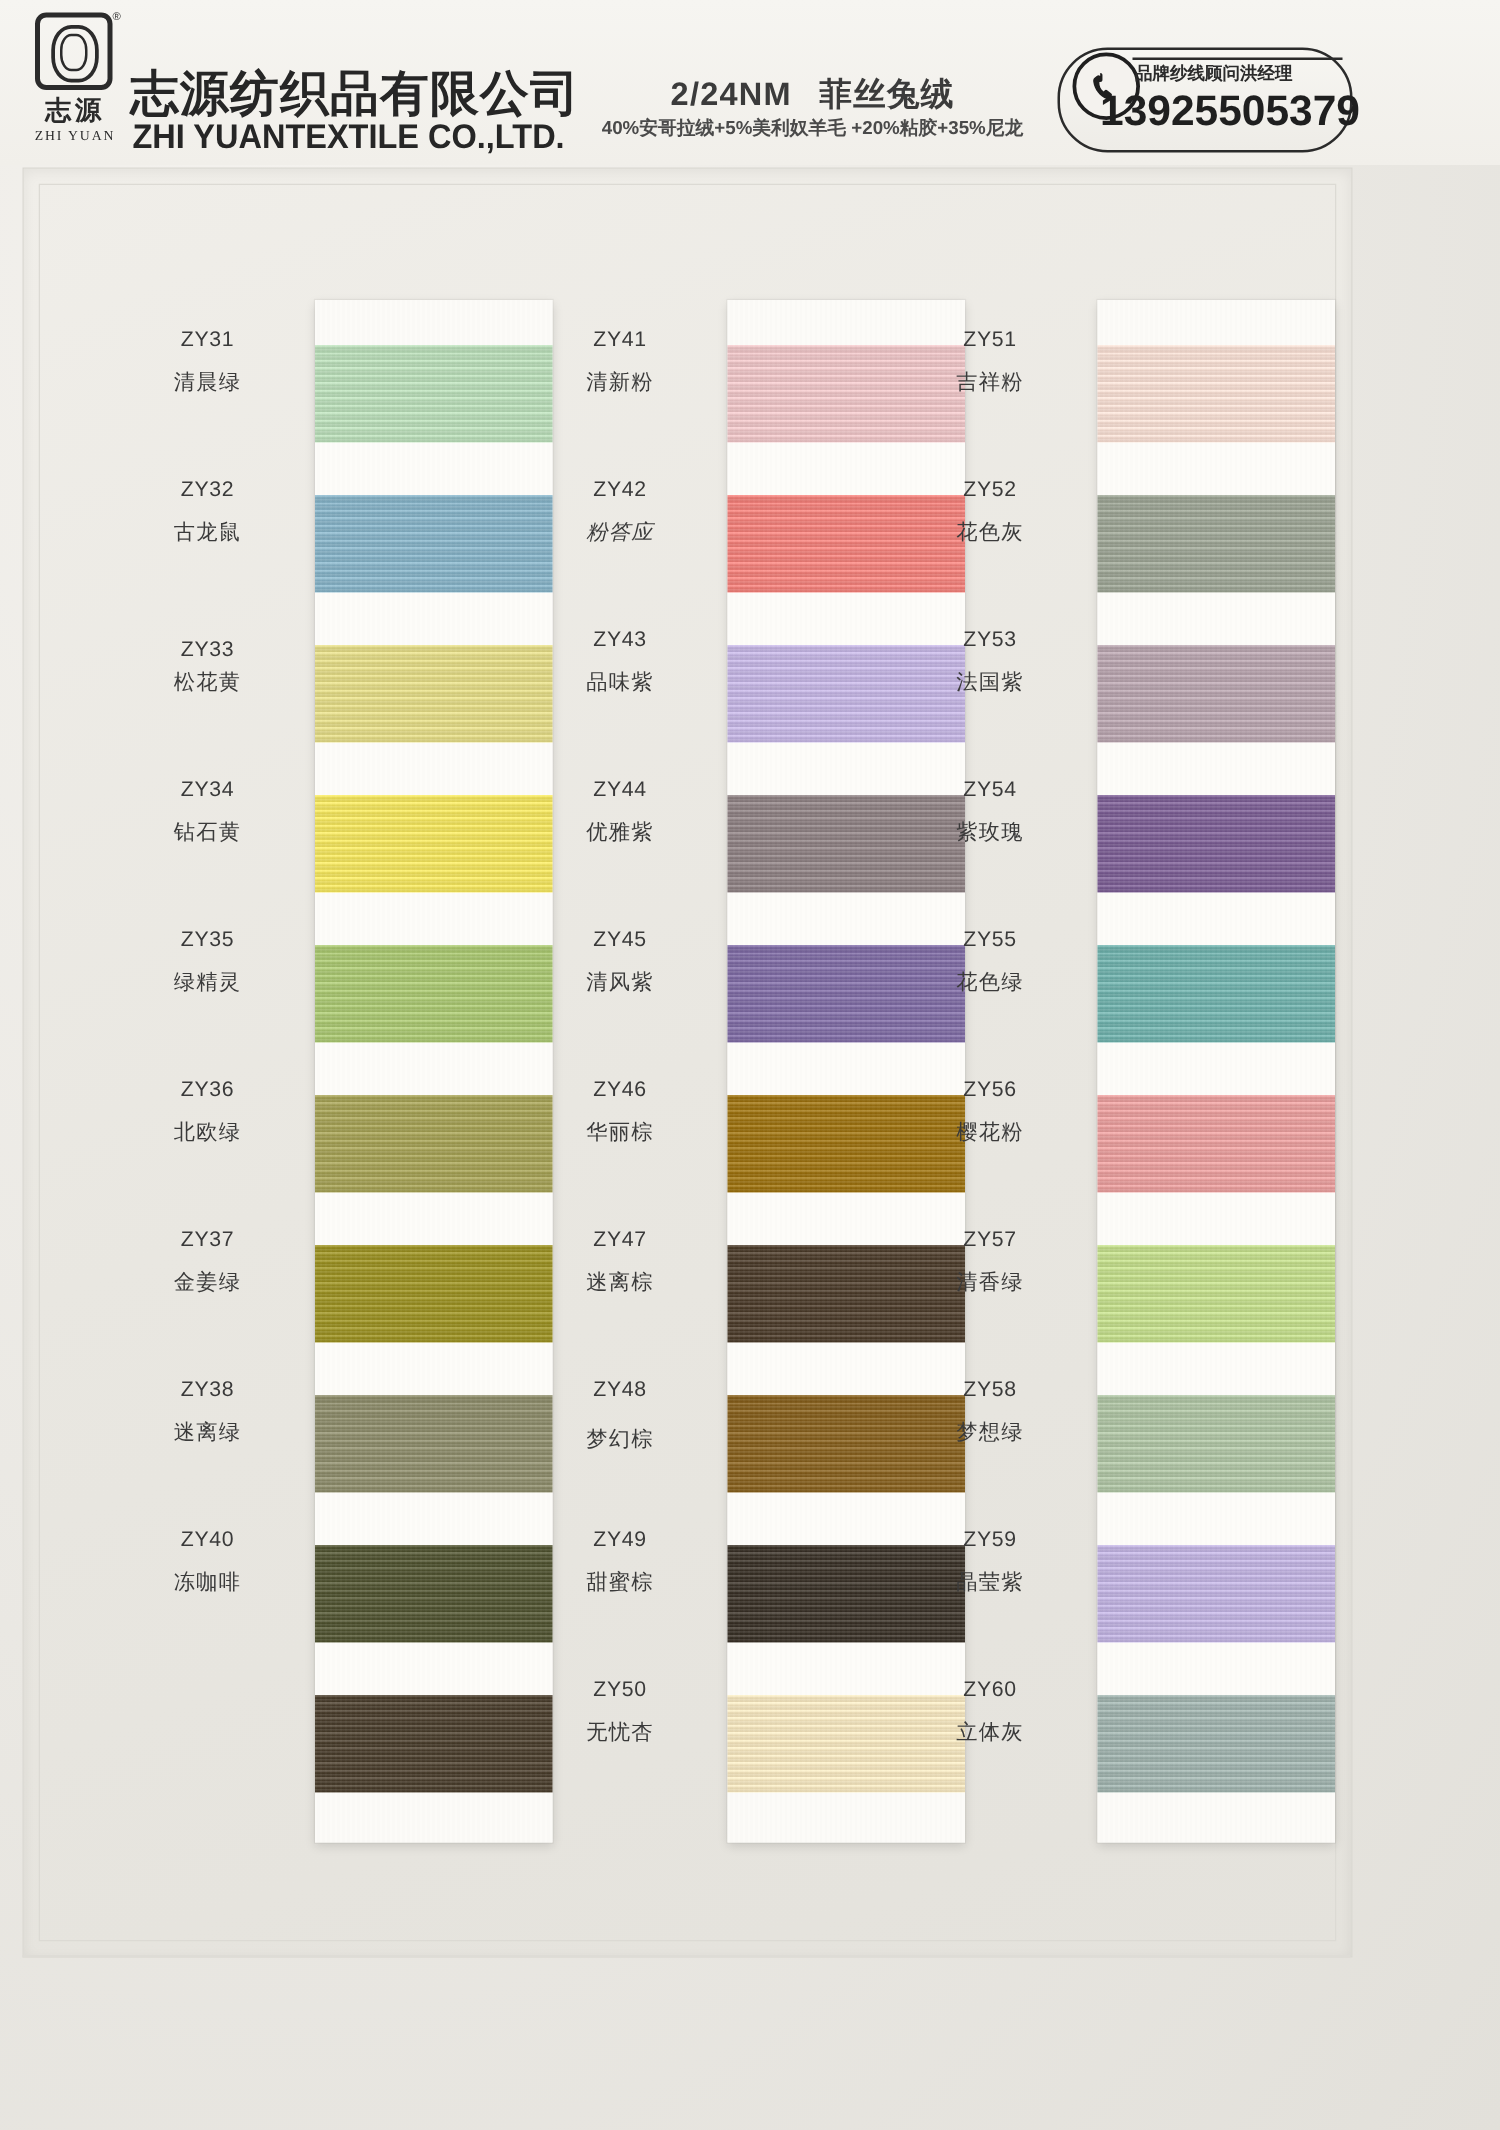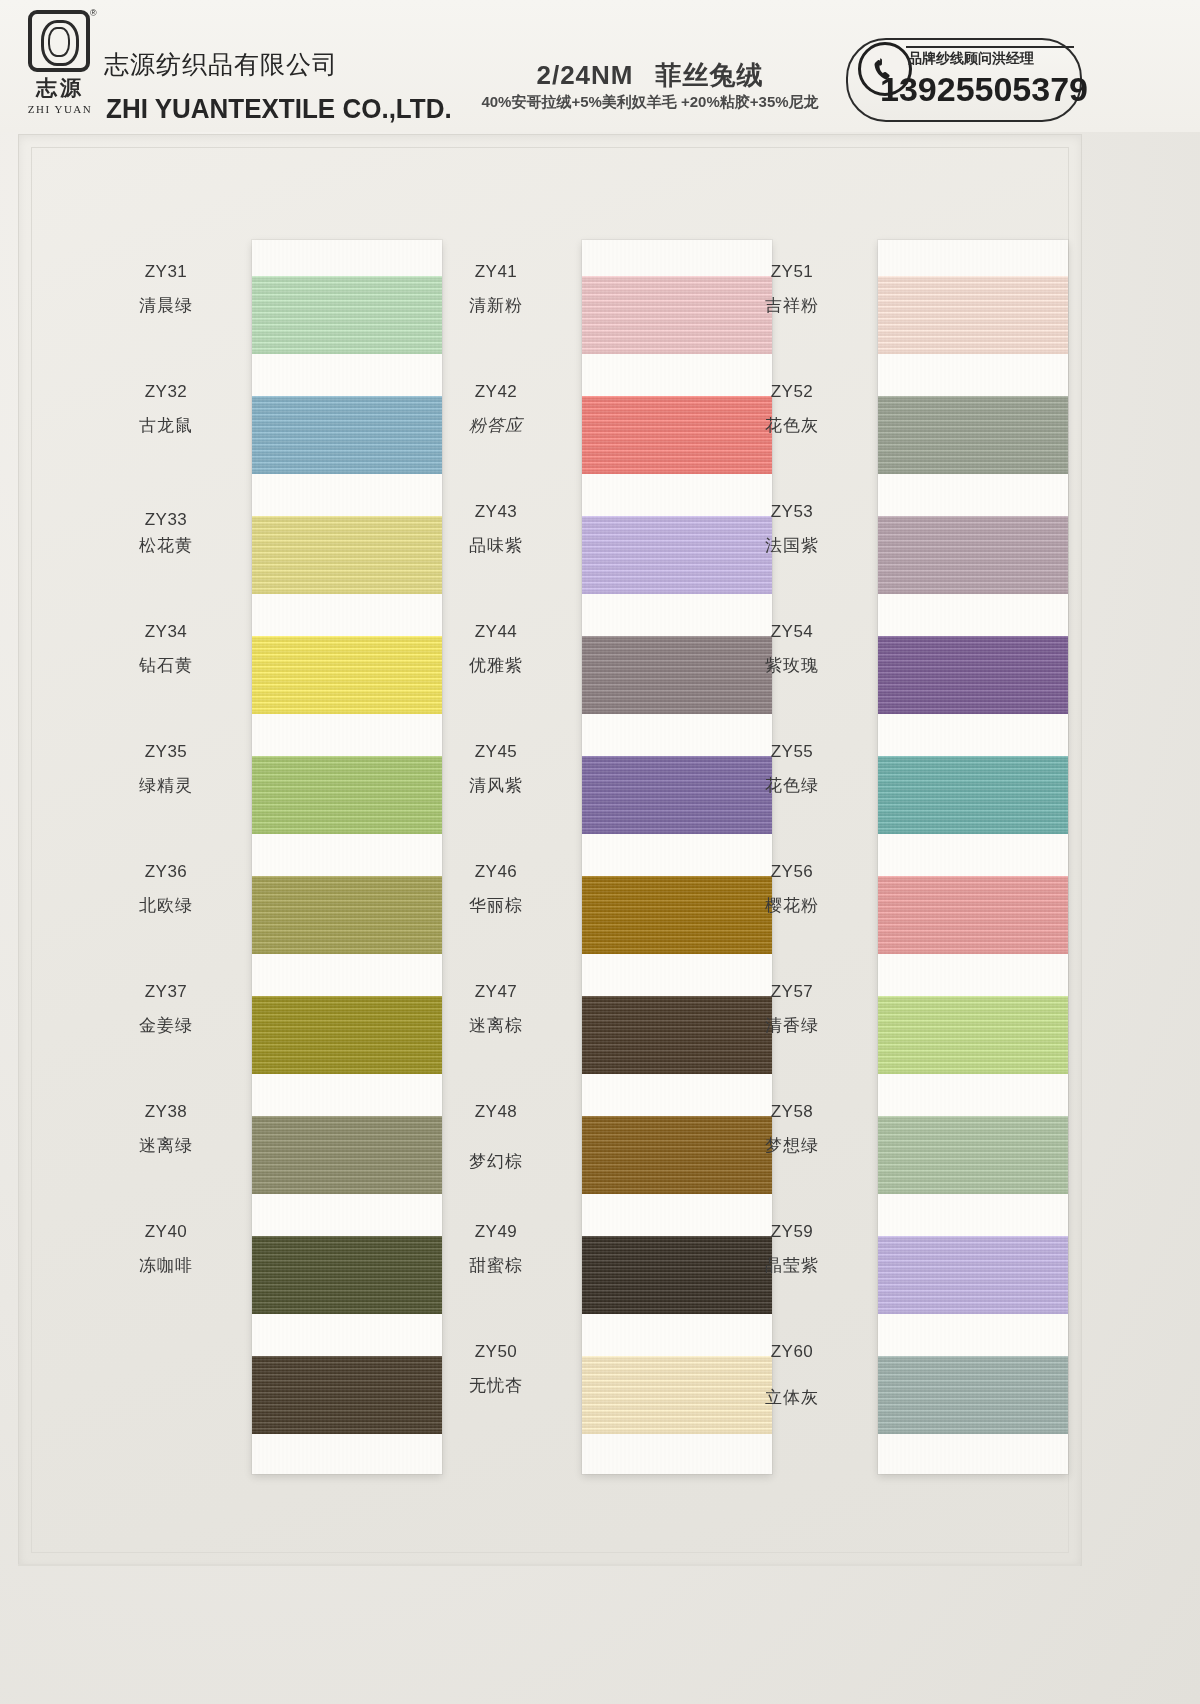--- a/index.html
+++ b/index.html
@@ -42,21 +42,21 @@
     font-size:21px;font-weight:bold;color:#2b2b2b;letter-spacing:3px;
     font-family:"Liberation Serif","DejaVu Serif",serif;
   }
   .logo-py{
     position:absolute;left:0;top:95px;width:76px;text-align:center;
     font-size:11px;color:#2b2b2b;letter-spacing:1.5px;
     font-family:"Liberation Serif","DejaVu Serif",serif;
   }
   .brand-cn{
     position:absolute;left:104px;top:48px;
-    font-size:25px;font-weight:normal;color:#262626;letter-spacing:1px;
+    font-size:39px;font-weight:bold;color:#262626;letter-spacing:1px;
     white-space:nowrap;
   }
   .brand-en{
     position:absolute;left:106px;top:93px;
     font-size:26px;font-weight:bold;color:#262626;letter-spacing:0px;
     white-space:nowrap;
     transform:scaleY(1.05);transform-origin:left top;
   }
   .spec{
     position:absolute;left:460px;top:58px;width:380px;text-align:center;
@@ -281,21 +281,21 @@
             <div class="label">
               <div class="code" style="top: 22px;">ZY46</div>
               <div class="name" style="top: 54px;">华丽棕</div>
             </div>
             <div class="label">
               <div class="code" style="top: 22px;">ZY47</div>
               <div class="name" style="top: 54px;">迷离棕</div>
             </div>
             <div class="label">
               <div class="code" style="top: 22px;">ZY48</div>
-              <div class="name" style="top: 70px; text-align: center;">梦幻棕</div>
+              <div class="name" style="top: 60px; text-align: center;">梦幻棕</div>
             </div>
             <div class="label">
               <div class="code" style="top: 22px;">ZY49</div>
               <div class="name" style="top: 54px;">甜蜜棕</div>
             </div>
             <div class="label">
               <div class="code" style="top: 22px;">ZY50</div>
               <div class="name" style="top: 54px;">无忧杏</div>
             </div>
           </div>
@@ -358,21 +358,21 @@
             <div class="label">
               <div class="code" style="top: 22px;">ZY58</div>
               <div class="name" style="top: 54px;">梦想绿</div>
             </div>
             <div class="label">
               <div class="code" style="top: 22px;">ZY59</div>
               <div class="name" style="top: 54px;">晶莹紫</div>
             </div>
             <div class="label">
               <div class="code" style="top: 22px;">ZY60</div>
-              <div class="name" style="top: 54px; margin-top: 12px;">立体灰</div>
+              <div class="name" style="top: 54px;">立体灰</div>
             </div>
           </div>
         <div class="strip" style="top: 92px;">
             <div class="strip-top"></div>
             <div class="swatch" title="ZY51 吉祥粉" style="background: repeating-linear-gradient(rgb(255, 235, 224) 0px, rgb(246, 221, 210) 2px, rgb(230, 205, 194) 4px, rgb(246, 221, 210) 6px);"></div>
             <div class="gapwhite"></div>
             <div class="swatch" title="ZY52 花色灰" style="background: repeating-linear-gradient(rgb(169, 177, 161) 0px, rgb(155, 163, 147) 2px, rgb(139, 147, 131) 4px, rgb(155, 163, 147) 6px);"></div>
             <div class="gapwhite"></div>
             <div class="swatch" title="ZY53 法国紫" style="background: repeating-linear-gradient(rgb(197, 177, 187) 0px, rgb(183, 163, 173) 2px, rgb(167, 147, 157) 4px, rgb(183, 163, 173) 6px);"></div>
             <div class="gapwhite"></div>

